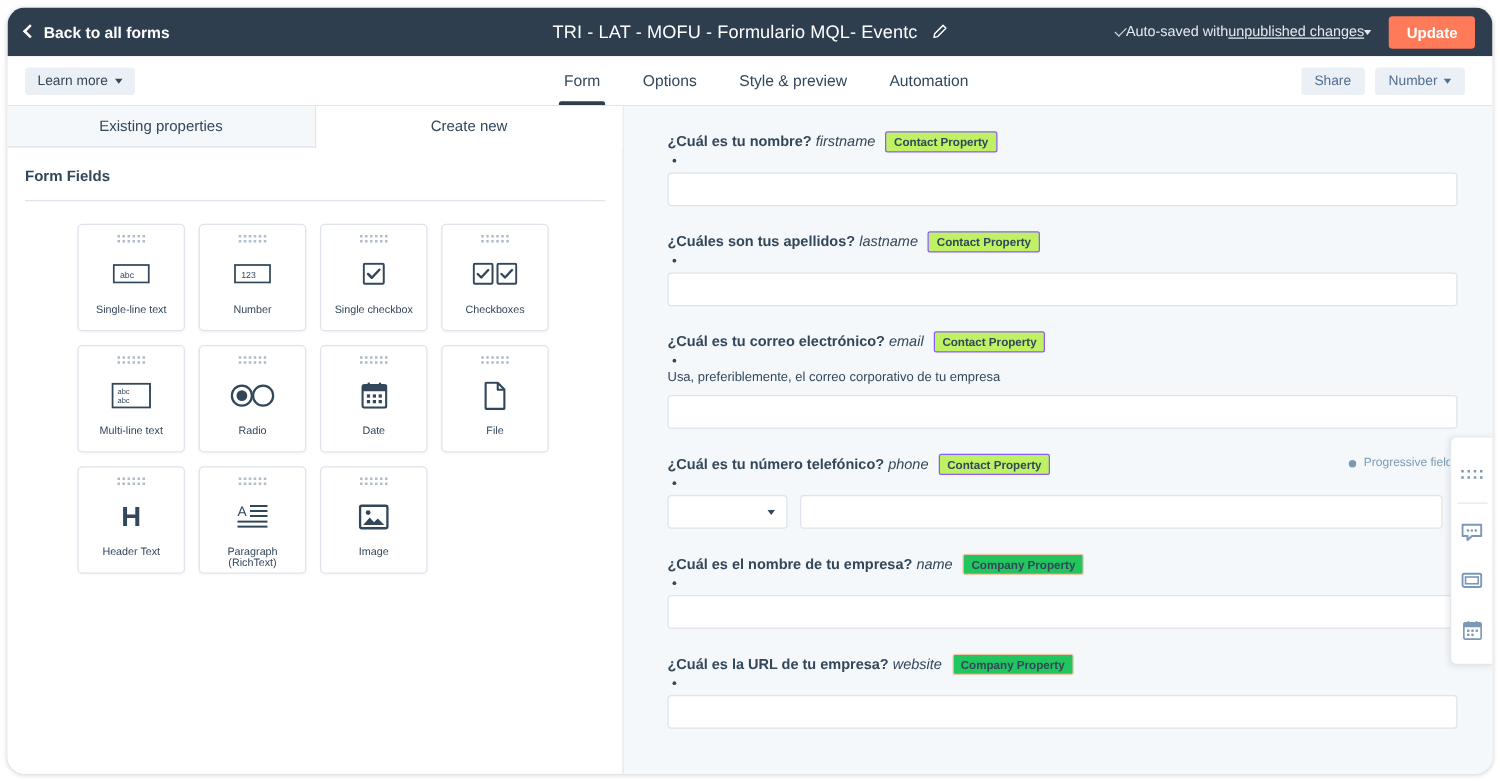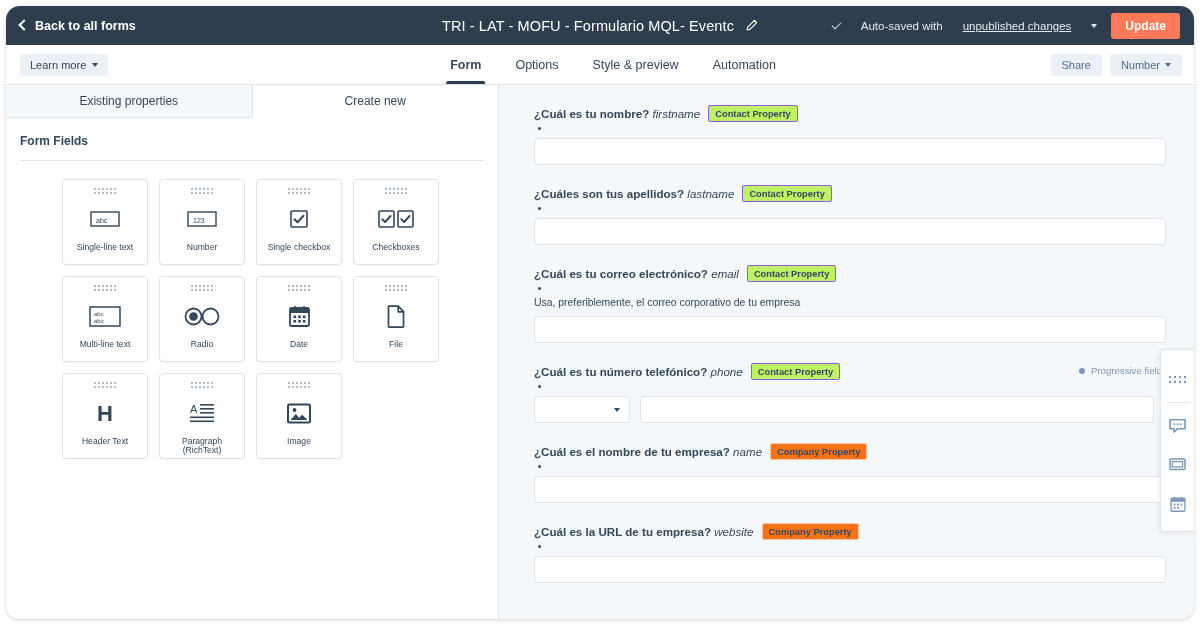--- a/index.html
+++ b/index.html
@@ -70,21 +70,21 @@
   }
   .pencil-icon { cursor: pointer; display: flex; align-items: center; }
   .topbar-right {
     position: absolute;
     right: 14px;
     display: flex;
     align-items: center;
     gap: 14px;
   }
   .autosave {
-    display: flex; align-items: center; gap: 20px;
+    display: flex; align-items: center; gap: 0;
     font-size: 11.5px; color: #e5eaf0;
     white-space: nowrap;
     cursor: pointer;
   }
   .check-mark {
     display:inline-block;
     width: 9px; height: 5px;
     border-left: 1.6px solid #cfd9e2;
     border-bottom: 1.6px solid #cfd9e2;
     transform: rotate(-45deg);
@@ -141,32 +141,32 @@
     align-items: center;
   }
   .tab {
     font-size: 12.5px;
     color: #33475b;
     height: 100%;
     display: flex; align-items: center;
     cursor: pointer;
     position: relative;
   }
-  .tab.active { font-weight: bold; color: #33475b; }
+  .tab.active { font-weight: normal; color: #33475b; }
   .tab.active::after {
     content:"";
     position: absolute;
     left: -4px; right: -4px; bottom: 0;
     height: 3px;
     background: #2e3e4e;
     border-radius: 2px 2px 0 0;
   }
   .navbar-right {
     position: absolute;
-    right: 12px;
+    right: 22px;
     display: flex; gap: 8px; align-items: center;
   }
   .nav-btn {
     background: #eaf0f6;
     color: #506e91;
     border: none;
     border-radius: 3px;
     font-size: 11px;
     padding: 5px 11px;
     cursor: pointer;
@@ -290,21 +290,21 @@
     color: #33475b;
     padding: 2.5px 6px;
     border-radius: 2px;
     white-space: nowrap;
   }
   .prop-badge.contact {
     background: #bef264;
     border: 1px solid #8b5cf6;
   }
   .prop-badge.company {
-    background: #f97316;
+    background: #22c55e;
     border: 1px solid #f5c6ab;
   }
   .req-dot {
     display: block;
     width: 3px; height: 3px;
     border-radius: 50%;
     background: #33475b;
     margin: 5px 0 0 4px;
   }
   .help-text {

